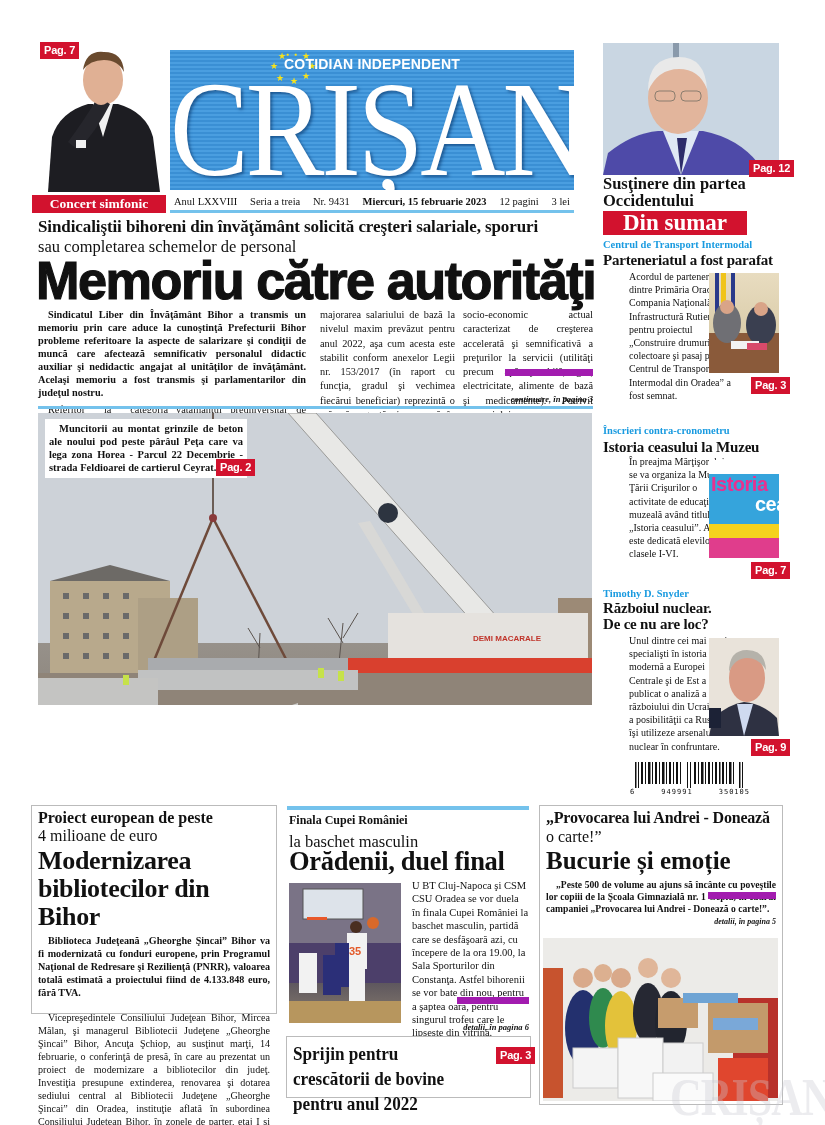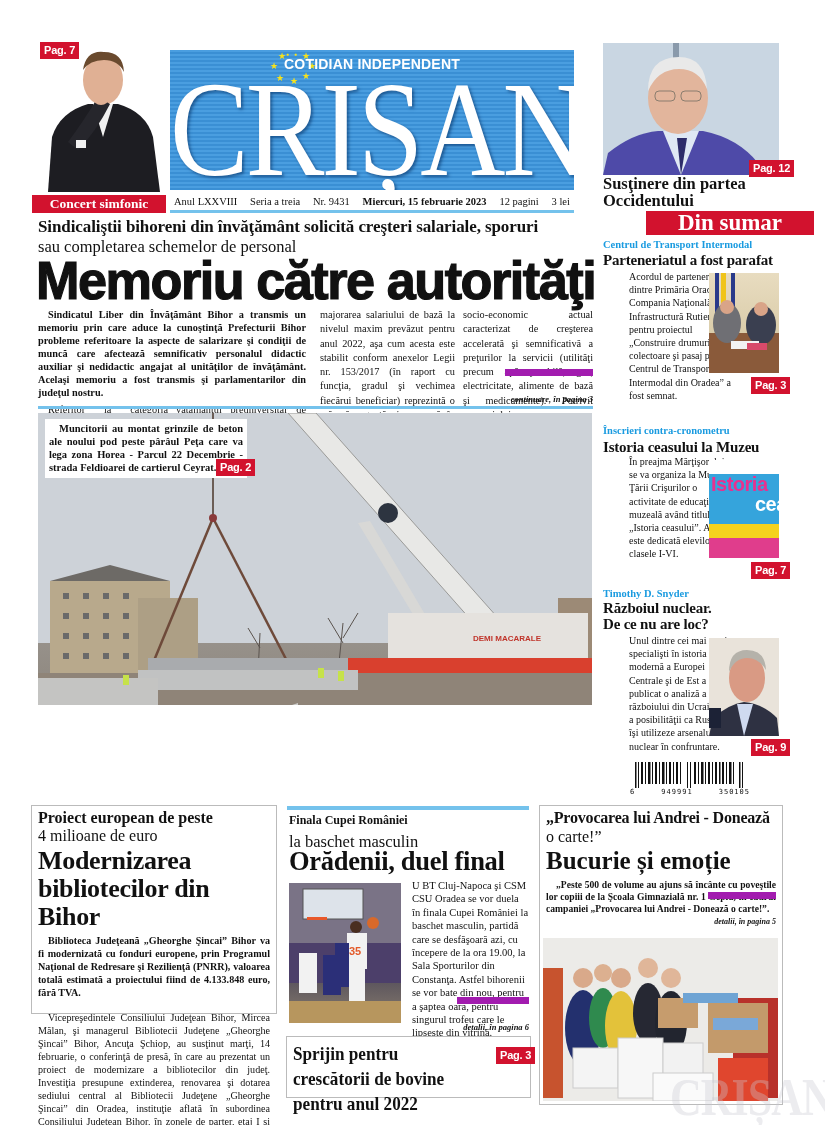--- a/index.html
+++ b/index.html
@@ -41,21 +41,21 @@
   #cont-main { left: 463px; top: 394px; width: 130px; }
   #main-rule { left: 38px; top: 406px; width: 555px; height: 3px; background: #74c2ec; }
 
   
   #crane-photo { left: 38px; top: 413px; width: 554px; height: 292px; overflow: hidden; background: linear-gradient(180deg, #cfd4d9 0%, #c3c8cf 55%, #9b9690 70%, #8c857c 100%); }
   #photo-caption { left: 45px; top: 419px; width: 202px; background: #fff; padding: 3px 4px 4px 4px; font-size: 10.5px; font-weight: bold; line-height: 13px; }
 
   
   #borrell-photo { left: 603px; top: 43px; width: 176px; height: 132px; overflow: hidden; background: linear-gradient(90deg, #b9c7d6, #dde6ee 55%, #9fb5cb); }
   #borrell-title { left: 603px; top: 175px; width: 180px; font-size: 16.5px; font-weight: bold; line-height: 17px; }
-  #sumar-bar { left: 603px; top: 211px; width: 168px; height: 24px; background: #d2122e; color: #fff; font-size: 23px; font-weight: bold; text-align: center; line-height: 24px; margin-left: 43px; }
+  #sumar-bar { left: 603px; top: 211px; width: 144px; height: 24px; background: #d2122e; color: #fff; font-size: 23px; font-weight: bold; text-align: center; line-height: 24px; }
   .kicker-blue { color: #1a9be0; font-weight: bold; font-size: 10.5px; }
   .right-head { font-weight: bold; font-size: 15px; line-height: 16px; letter-spacing: -0.2px; }
   .right-body { font-size: 10px; line-height: 13.2px; margin-left: 26px; }
 
   
   .box { position: absolute; border: 1px solid #bbb; background: #fff; }
   #box-lib { left: 31px; top: 805px; width: 246px; height: 209px; padding: 3px 6px; }
   #box-lib .k1 { font-size: 16px; font-weight: bold; line-height: 17px; }
   #box-lib .k2 { font-size: 16px; line-height: 20px; }
   #box-lib .h { font-size: 26px; font-weight: bold; line-height: 28px; margin-top: 1px; letter-spacing: -0.3px; }

